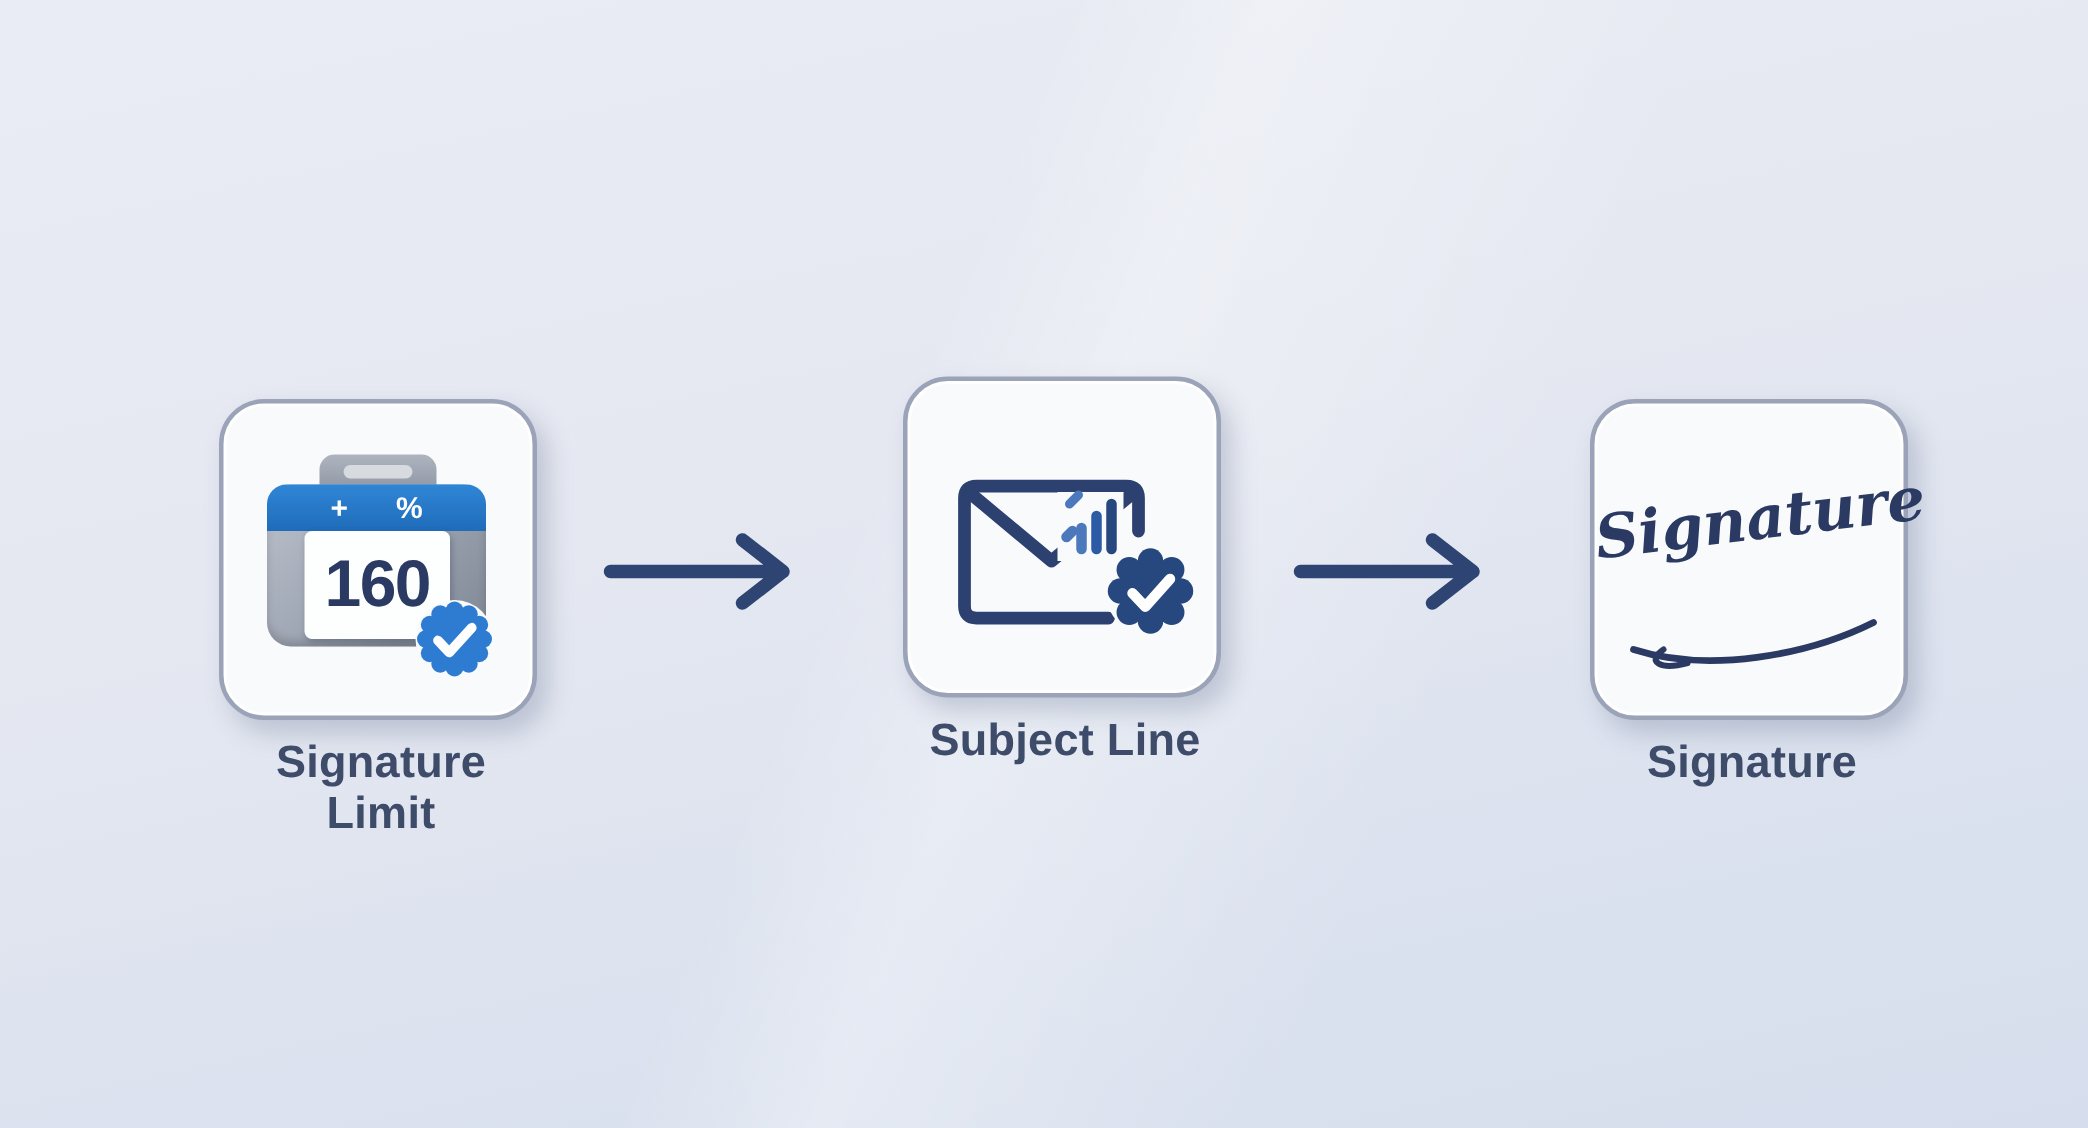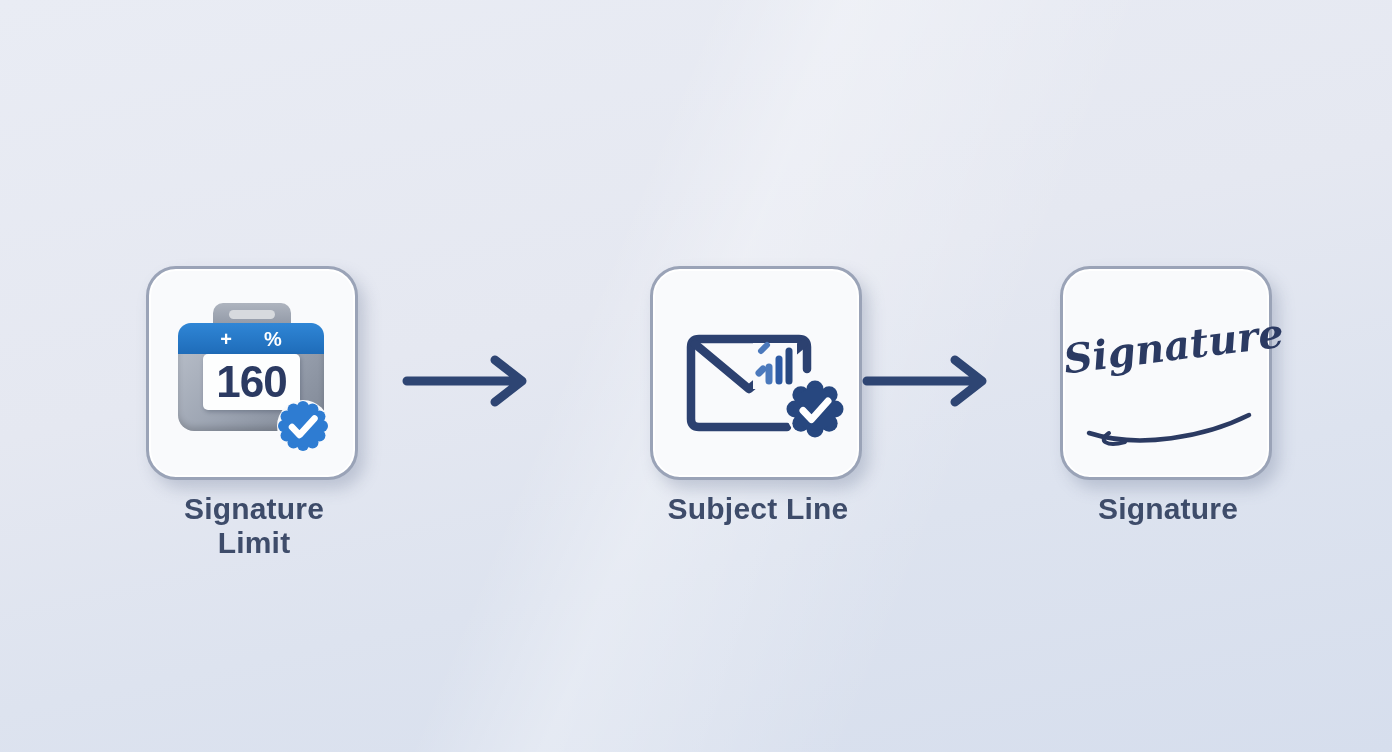--- a/index.html
+++ b/index.html
@@ -9,21 +9,21 @@
     position:relative; width:1392px; height:752px;
     background:linear-gradient(168deg,#e9ecf4 0%,#e5e8f1 42%,#dde3ef 68%,#d6deed 100%);
   }
   .canvas::before {
     content:""; position:absolute; inset:0; pointer-events:none;
     background:linear-gradient(112deg, rgba(255,255,255,0) 42%, rgba(255,255,255,0.30) 50%, rgba(255,255,255,0) 68%);
   }
 
   .step { position:absolute; width:216px; text-align:center; }
   .step-1 { left:146px; top:266px; }
-  .step-2 { left:602px; top:266px;margin-left:48px; }
+  .step-2 { left:602px; top:251px; }
   .step-3 { left:1060px; top:266px; }
 
   .card {
     position:relative; width:212px; height:214px; border-radius:30px;
     background:#f9fafc; border:3px solid #9aa3b7; box-sizing:border-box;
     box-shadow:7px 9px 16px rgba(110,120,150,0.32), inset 0 0 0 2px #ffffff;
   }
   .step-label {
     margin-top:12px; font-size:30px; font-weight:700; color:#3e4c6a; letter-spacing:0.2px;
   }
@@ -45,21 +45,21 @@
     box-shadow:inset 0 -4px 6px rgba(0,0,0,0.16);
   }
   .calc-header {
     position:absolute; left:0; top:0; width:100%; height:31px;
     border-radius:13px 13px 0 0;
     background:linear-gradient(180deg,#2f86d6,#1f6cb9);
     display:flex; align-items:center; justify-content:center; gap:32px;
   }
   .calc-header span { color:#ffffff; font-weight:700; font-size:20px; line-height:1; }
   .calc-screen {
-    position:absolute; left:25px; top:31px; width:97px; height:56px;
+    position:absolute; left:25px; top:31px; width:97px; height:72px;
     background:#fdfefe; border-radius:5px;
     box-shadow:1px 2px 4px rgba(30,40,60,0.28);
     display:flex; align-items:center; justify-content:center;
   }
   .calc-screen span {
     font-size:44px; font-weight:700; color:#2b3a62; letter-spacing:-1px; line-height:1;
   }
 
   .badge-svg { position:absolute; }
   .badge-1 { left:120px; top:123px; }

